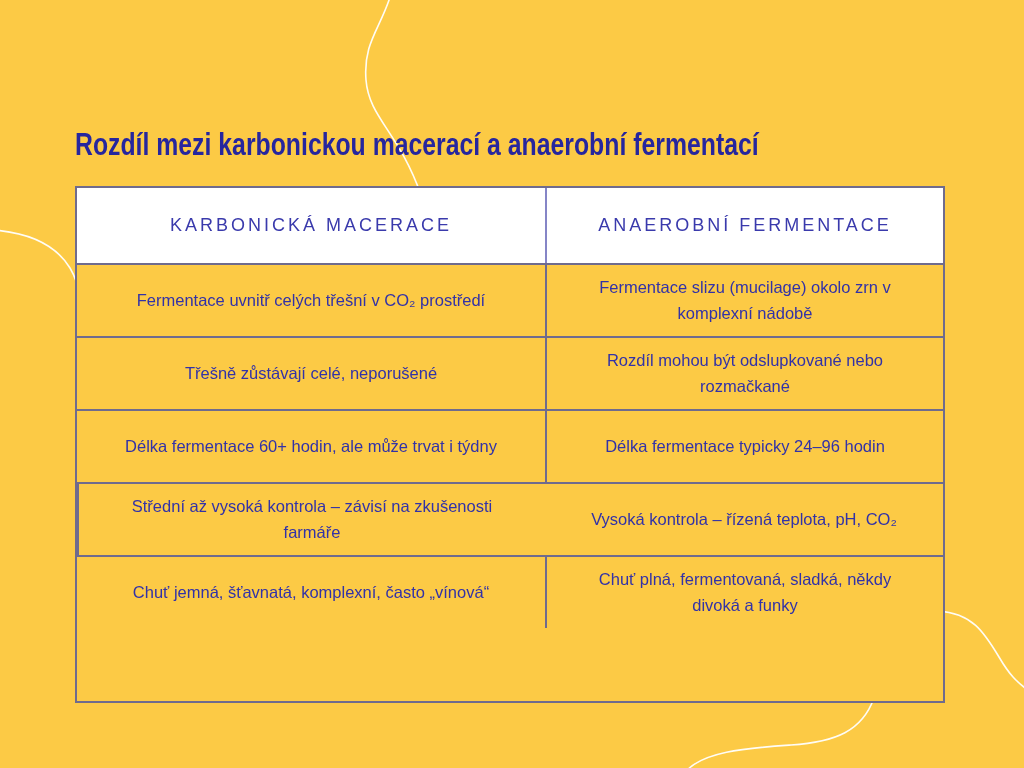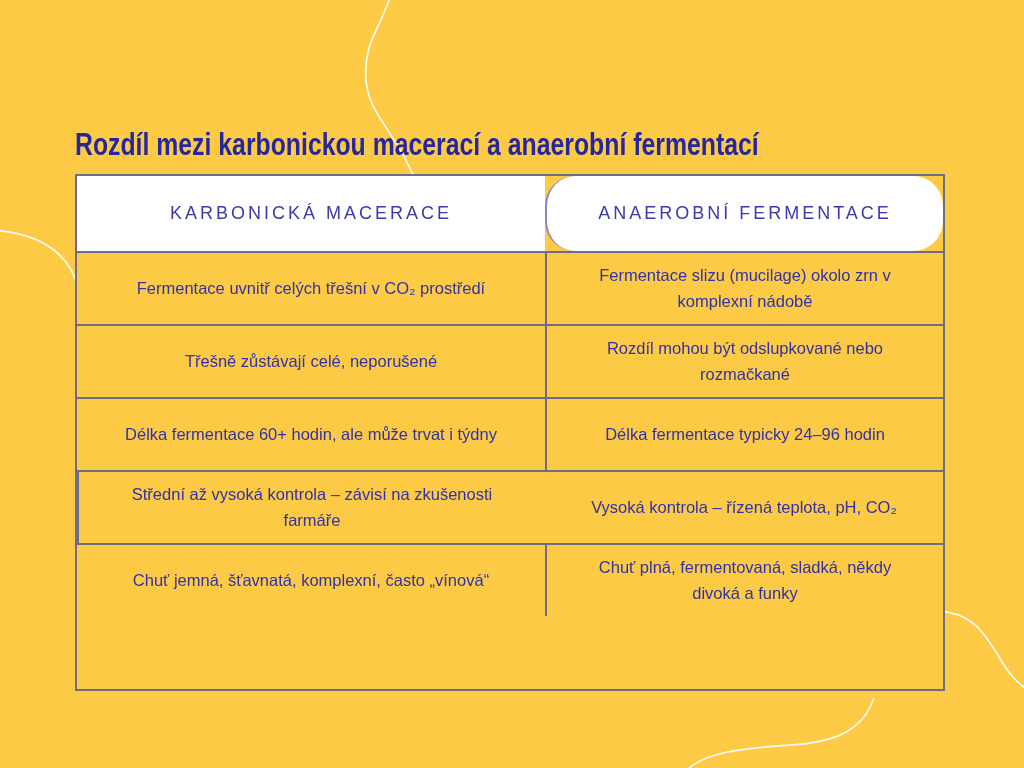--- a/index.html
+++ b/index.html
@@ -35,21 +35,21 @@
     white-space: nowrap;
     letter-spacing: 0px;
     transform: scaleX(0.80);
     transform-origin: left center;
   }
 
   
   .compare-table {
     position: absolute;
     left: 75px;
-    top: 174px;
+    top: 186px;
     width: 866px;
     height: 513px;
     z-index: 2;
     display: grid;
     grid-template-columns: 468px 398px;
     grid-template-rows: 75px repeat(6, 1fr);
     border: 2px solid #6F6B8D;
     background: #FCCA45;
   }
   .cell {
@@ -71,21 +71,20 @@
   .cell.header {
     border-top: none;
     background: #FFFFFF;
     color: #3A3AAC;
     font-size: 18px;
     letter-spacing: 3px;
     line-height: 1.3;
   }
   .cell.header.col-right {
     border-left: 2px solid #8585C7;
-    border-radius: 30px;
   }
 </style>
 </head>
 <body>
 
 <svg class="bg-decor" viewBox="0 0 1024 768" xmlns="http://www.w3.org/2000/svg">
   <g fill="none" stroke="#FFFFFF" stroke-width="1.6" opacity="0.95">
     <path d="M 391,-6 C 381,28 363,42 366,80 C 369,118 399,132 421,195"></path>
     <path d="M -6,230 C 30,233 56,245 70,268 C 76,278 79,288 81,300"></path>
     <path d="M 938,611 C 972,613 984,632 999,657 C 1009,674 1016,682 1032,693"></path>

